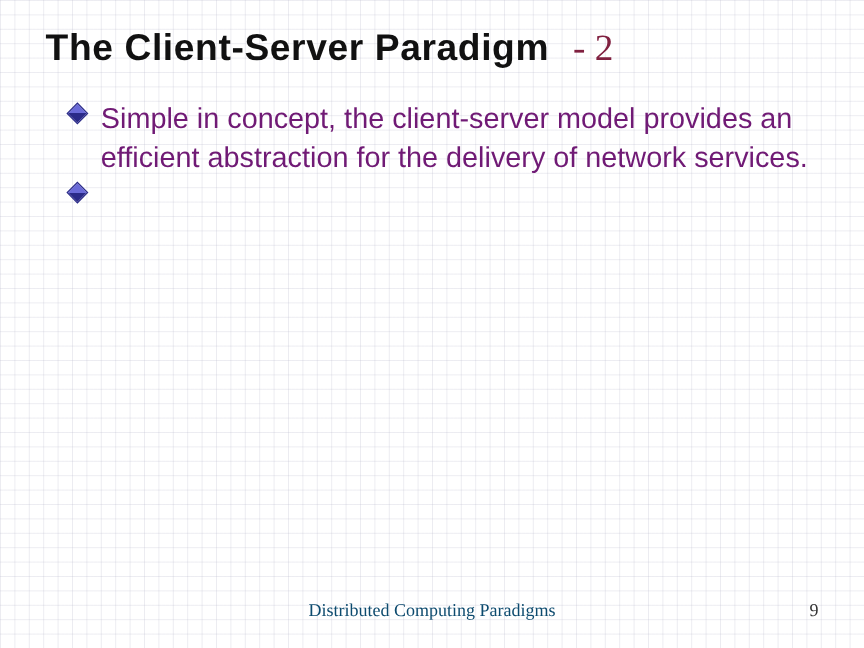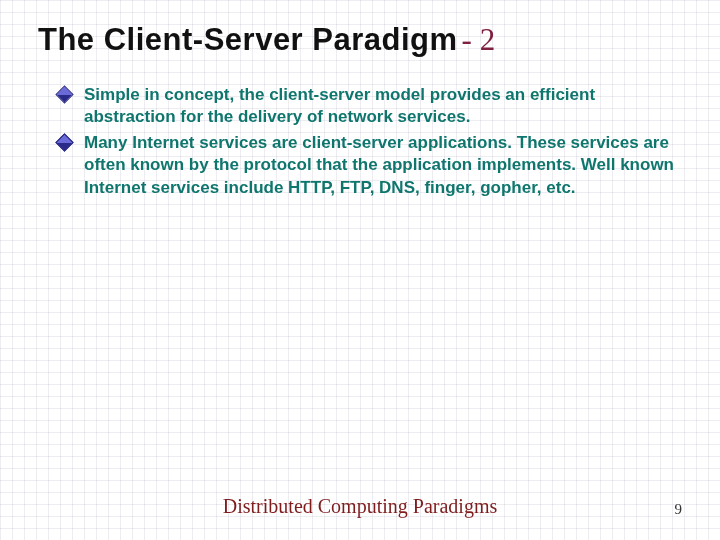--- a/index.html
+++ b/index.html
@@ -15,21 +15,21 @@
   }
   .slide {
     width: 720px;
     height: 540px;
     padding: 22px 38px 0 38px;
     position: relative;
   }
   .title-row {
     display: flex;
     align-items: baseline;
-    gap: 4px;
+    gap: 20px;
     margin-bottom: 26px;
   }
   .title-main {
     font-family: "Arial Black", Arial, sans-serif;
     font-weight: 900;
     font-size: 31px;
     letter-spacing: 0.5px;
     color: #111;
     font-stretch: condensed;
   }
@@ -40,47 +40,46 @@
   }
   ul.bullets {
     list-style: none;
     padding-left: 20px;
   }
   ul.bullets li {
     position: relative;
     padding-left: 26px;
     font-family: "Arial Narrow", Arial, sans-serif;
     font-stretch: condensed;
-    font-size: 17px;
+    font-size: 24px;
     line-height: 1.32;
-    color: #0f766e;
+    color: #701a75;
     margin-bottom: 3px;
-    font-weight: bold;
   }
   .bullet-icon {
     position: absolute;
     left: 0;
     top: 4px;
     width: 13px;
     height: 13px;
     transform: rotate(45deg);
     background: linear-gradient(135deg, #6a6ad8 0%, #6a6ad8 50%, #2a2a88 50%, #2a2a88 100%);
     border: 1px solid #2a2a88;
   }
   .footer {
     position: absolute;
     bottom: 22px;
     left: 0;
     width: 720px;
     display: flex;
     justify-content: center;
     align-items: center;
     font-family: "Times New Roman", serif;
-    font-size: 20px;
-    color: #7f1d1d;
+    font-size: 15px;
+    color: #0c4a6e;
   }
   .page-num {
     position: absolute;
     right: 38px;
     bottom: 22px;
     font-family: "Times New Roman", serif;
     font-size: 15px;
     color: #333;
   }
 </style>
@@ -95,22 +94,18 @@
   </div>
 
   <ul class="bullets">
     <li>
       <span class="bullet-icon"></span>
       <span>Simple in concept, the client-server model provides an efficient abstraction for the delivery of network services.</span>
     </li>
     <li>
       <span class="bullet-icon"></span>
     </li>
-    <li>
-      <span class="bullet-icon"></span>
-      <span> Many Internet services are client-server applications.  These services are often known by the protocol that the application implements. Well known Internet services include HTTP, FTP, DNS, finger, gopher, etc.</span>
-    </li>
   </ul>
 
   <div class="footer">Distributed Computing Paradigms</div>
   <div class="page-num">9</div>
 
 </div>
 
 </body></html>

